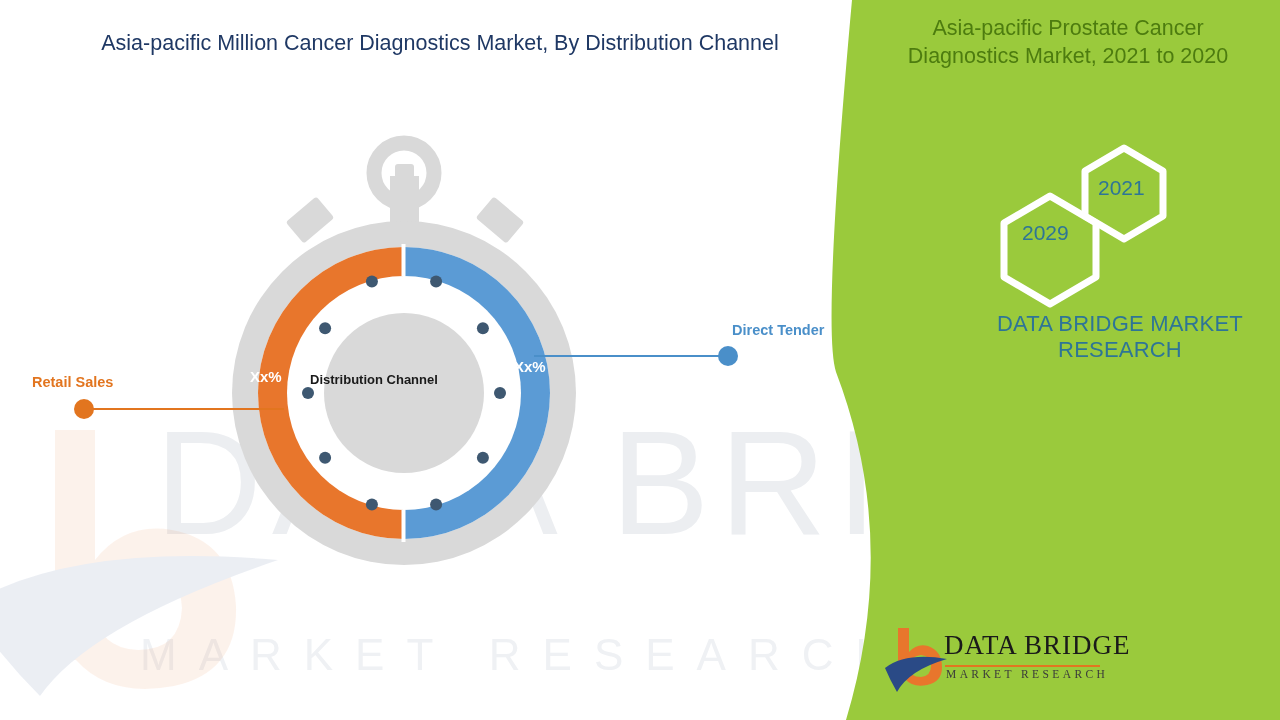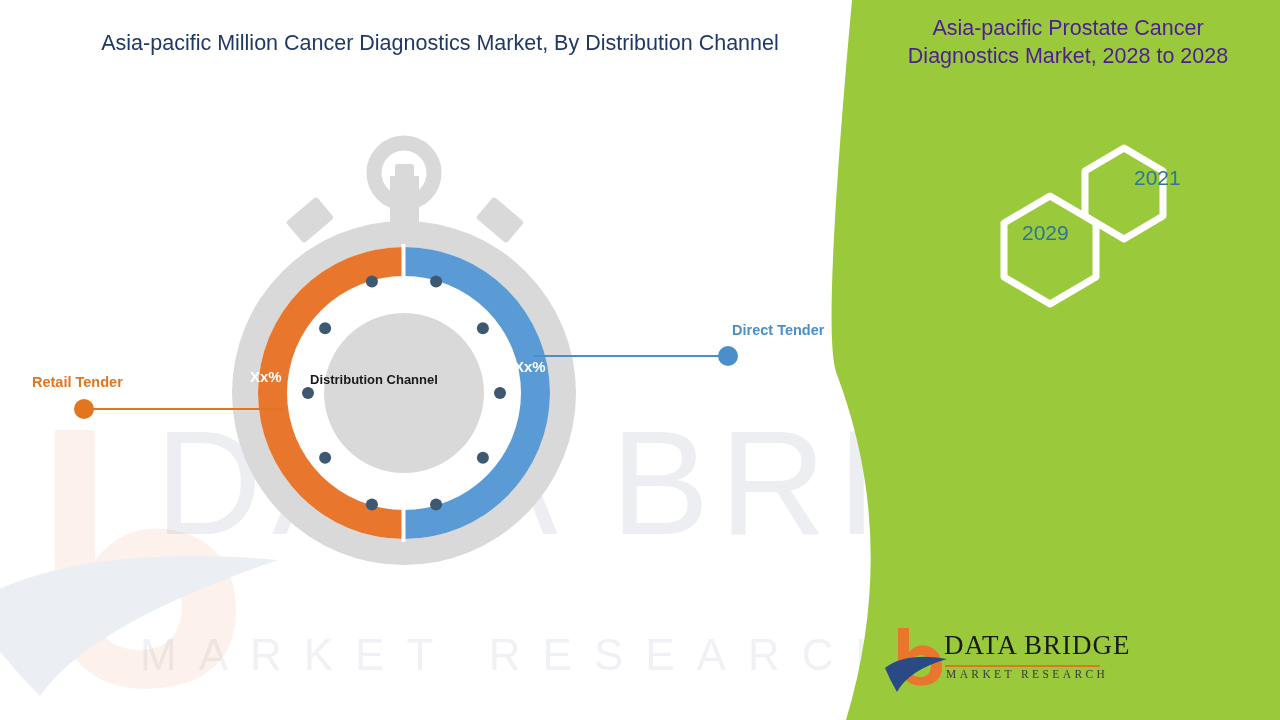--- a/index.html
+++ b/index.html
@@ -66,21 +66,21 @@
     height: 720px;
     pointer-events: none;
   }
 
   .panel-title {
     position: absolute;
     left: 890px;
     top: 14px;
     width: 356px;
     text-align: center;
-    color: #4c1d95;
+    color: #4d7c0f;
     font-size: 21.5px;
     line-height: 28px;
     font-weight: 400;
   }
 
   .brand-name {
     position: absolute;
     left: 960px;
     top: 311px;
     width: 320px;
@@ -91,21 +91,21 @@
     font-weight: 400;
     letter-spacing: 0.2px;
   }
 
   .hex-label {
     position: absolute;
     color: #2e7596;
     font-size: 21px;
     font-weight: 400;
   }
-  .hex-2021 { left: 1098px; top: 166px; margin-left: 36px; }
+  .hex-2021 { left: 1098px; top: 176px; }
   .hex-2028 { left: 1022px; top: 221px; }
 
   
   .main-title {
     position: absolute;
     left: 40px;
     top: 28px;
     width: 800px;
     text-align: center;
     color: #1f3864;
@@ -247,31 +247,33 @@
       <path d="M6 196 Q110 132 318 150 Q130 214 80 286 Q40 246 6 196 Z" fill="#2A4A86"></path>
     </svg>
   </div>
 
   <svg class="green-panel" viewBox="0 0 1280 720">
     <path d="M852,0 L1280,0 L1280,720 L846,720 Q900,540 836,372 Q822,330 852,0 Z" fill="#9ACA3C"></path>
   </svg>
 
   <div class="panel-title">
     <div>Asia-pacific Prostate Cancer</div>
-    <div>Diagnostics Market, 2028 to 2028</div>
+    <div>Diagnostics Market, 2021 to 2020</div>
   </div>
 
   <svg class="green-panel" viewBox="0 0 1280 720">
     <polygon points="1124,148 1163,171 1163,216 1124,239 1085,216 1085,171" fill="none" stroke="#ffffff" stroke-width="7" stroke-linejoin="round"></polygon>
     <polygon points="1050,196 1096,223 1096,277 1050,304 1004,277 1004,223" fill="none" stroke="#ffffff" stroke-width="7" stroke-linejoin="round"></polygon>
   </svg>
   <div class="hex-label hex-2021">2021</div>
   <div class="hex-label hex-2028">2029</div>
 
   <div class="brand-name">
+    <div>DATA BRIDGE MARKET</div>
+    <div>RESEARCH</div>
   </div>
 
   <div class="main-title">
     <div>Asia-pacific Million Cancer Diagnostics Market, By Distribution Channel</div>
   </div>
 
   <svg class="watch-wrap" viewBox="0 0 385 445">
 
     <g>
       <circle cx="192" cy="45" r="30" fill="none" stroke="#d9d9d9" stroke-width="15"></circle>
@@ -312,21 +314,21 @@
     <circle cx="192" cy="265" r="80" fill="#d9d9d9"></circle>
   </svg>
 
   <div class="center-label">
     <div>Distribution Channel</div>
   </div>
 
   <div class="seg-pct pct-left">Xx%</div>
   <div class="seg-pct pct-right">Xx%</div>
 
-  <div class="callout-label label-retail">Retail Tender</div>
+  <div class="callout-label label-retail">Retail Sales</div>
   <div class="callout-line line-retail"></div>
   <div class="callout-dot dot-retail"></div>
 
   <div class="callout-label label-direct">Direct Tender</div>
   <div class="callout-line line-direct"></div>
   <div class="callout-dot dot-direct"></div>
 
   <div class="logo-box">
     <svg width="64" height="70" viewBox="0 0 64 70">
       <path d="M14 2 L25 2 L25 26 Q33 17 44 20 Q58 25 58 41 Q58 56 43 59 Q29 62 21 53 L14 53 Z

